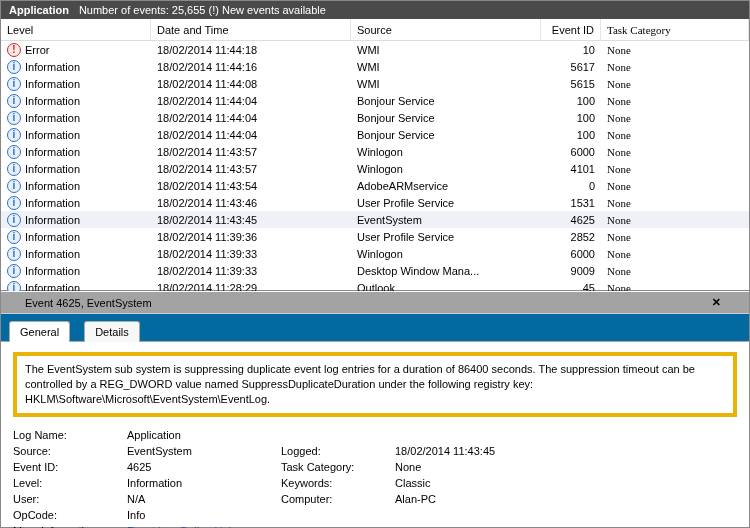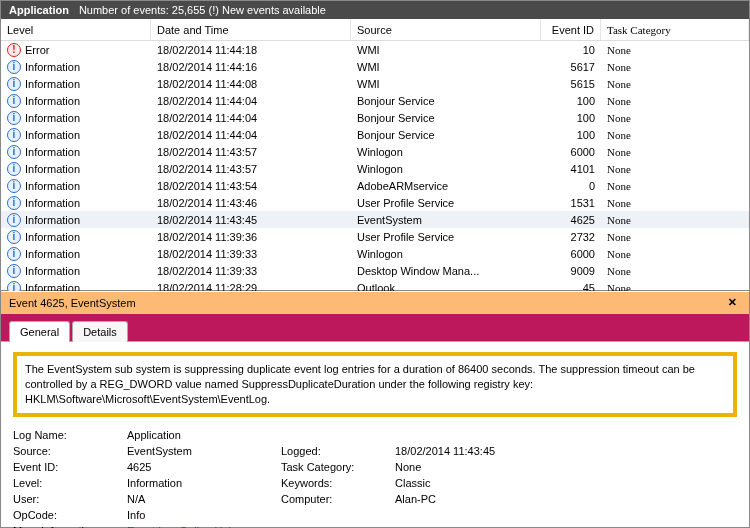--- a/index.html
+++ b/index.html
@@ -16,23 +16,23 @@
 .c-id    { width: 60px; text-align: center; justify-content:flex-end; }
 .c-task  { flex: 1; font-family: Liberation Serif, serif; }
 .list-body { height: 250px; overflow-y: scroll; }
 .row { display: flex; height: 17px; align-items: center; cursor: default; }
 .row.sel { background: #eef2f6; }
 .cell { padding: 1px 6px; white-space: nowrap; overflow: hidden; display:flex; align-items:center; gap:4px; }
 .ico { width: 14px; height: 14px; border-radius: 50%; display:inline-flex; align-items:center; justify-content:center; font-size:10px; font-weight:bold; flex: 0 0 14px; }
 .ico.info { background:#e8f1fb; border:1px solid #2a6fc9; color:#2a6fc9; }
 .ico.err  { background:#fdeaea; border:1px solid #c22; color:#c22; }
 .detail-wrap { flex: 1; display:flex; flex-direction:column; border-top:1px solid #fff; }
-.detail-hdr { display:flex; justify-content:space-between; align-items:center; padding:4px 8px; background:#fdba74; border-bottom:1px solid #ccc; }
+.detail-hdr { display:flex; justify-content:space-between; align-items:center; padding:4px 24px; background:#a3a3a3; border-bottom:1px solid #ccc; }
 .close-x { font-weight:bold; cursor:pointer; padding:0 4px; }
-.tabs { display:flex; gap:0; padding:6px 8px 0 8px; border-bottom:1px solid #aaa; background:#be185d; }
+.tabs { display:flex; gap:12px; padding:6px 8px 0 8px; border-bottom:1px solid #aaa; background:#0369a1; }
 .tab { padding:4px 10px; border:1px solid #aaa; border-bottom:none; background:#f7f7f7; margin-right:2px; position:relative; top:1px; cursor:pointer; border-radius:3px 3px 0 0; }
 .tab.active { background:#fff; }
 .detail-body { flex:1; padding:10px 12px; overflow:auto; }
 .desc-box { border:4px solid #eab308; padding:6px 8px; margin-bottom:12px; line-height:1.35; }
 .prop-grid { display:grid; grid-template-columns: 110px 150px 110px 1fr; row-gap:4px; column-gap:4px; }
 .prop-grid .lbl { color:#000; }
 .morelink { color:#1648b3; text-decoration:underline; cursor:pointer; }
 </style>
 </head>
 <body>
@@ -162,21 +162,21 @@
           <div class="cell c-id" style="justify-content:flex-end">4625</div>
           <div class="cell c-task">None</div>
         </div>
         <div class="row">
           <div class="cell c-level">
             <span class="ico info">i</span>
             <span>Information</span>
           </div>
           <div class="cell c-date">18/02/2014 11:39:36</div>
           <div class="cell c-source">User Profile Service</div>
-          <div class="cell c-id" style="justify-content:flex-end">2732</div>
+          <div class="cell c-id" style="justify-content:flex-end">2852</div>
           <div class="cell c-task">None</div>
         </div>
         <div class="row">
           <div class="cell c-level">
             <span class="ico info">i</span>
             <span>Information</span>
           </div>
           <div class="cell c-date">18/02/2014 11:39:33</div>
           <div class="cell c-source">Winlogon</div>
           <div class="cell c-id" style="justify-content:flex-end">6000</div>

